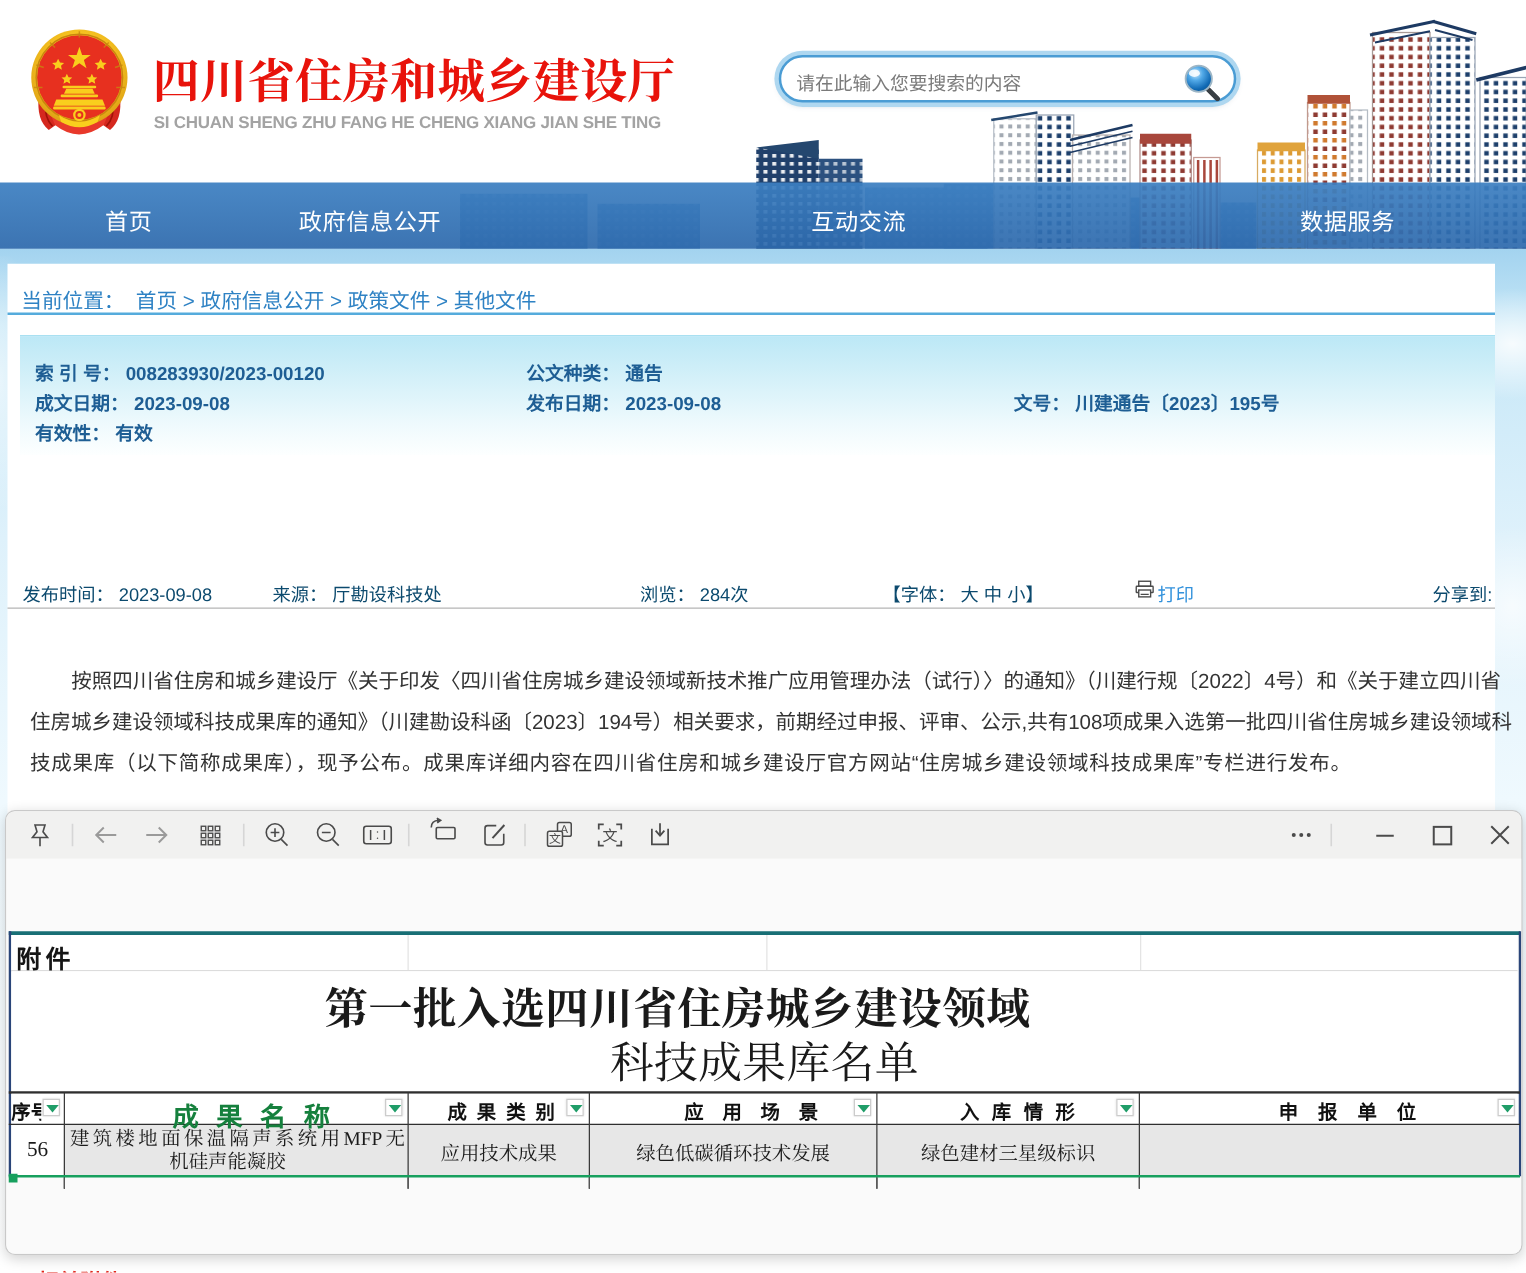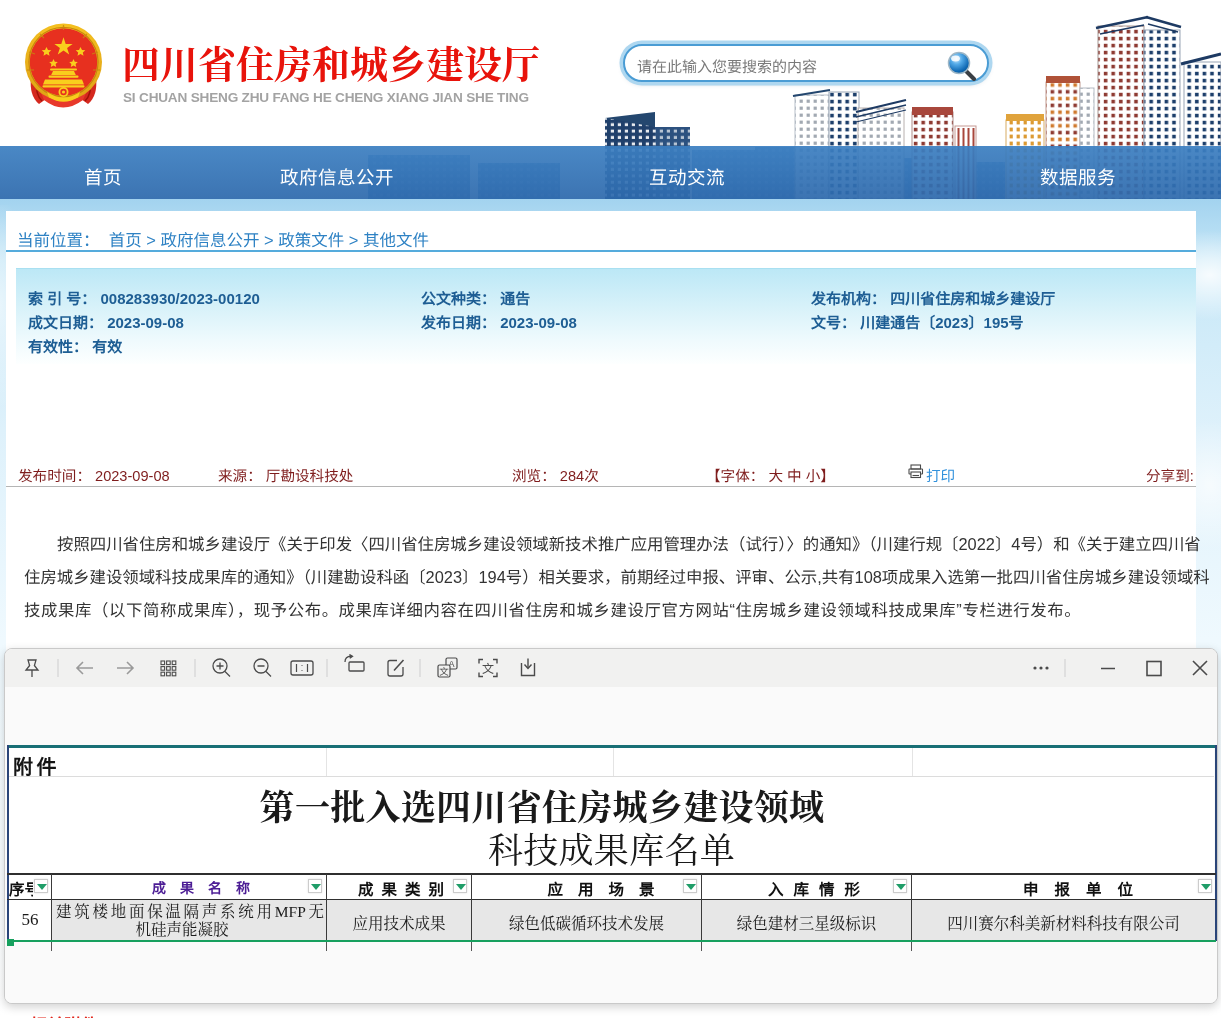--- a/index.html
+++ b/index.html
@@ -24,21 +24,21 @@
   #nav { left:0; top:146px; width:1221px; height:53px; background:linear-gradient(180deg,rgba(60,127,193,0.93),rgba(45,105,172,0.93)); z-index:3; }
   #nav .it { position:absolute; top:17px; width:196px; text-align:center; color:#ffffff; font-size:18.5px; letter-spacing:0.5px; }
   
   #main { left:6px; top:211px; width:1190px; height:807px; background:#ffffff; z-index:2; }
   #crumb { left:11px; top:16px; font-size:16.5px; color:#2e82c4; }
   #crumbline { left:0px; top:39px; width:1190px; height:2px; background:#55abdc; }
   #infobox { left:10px; top:57px; width:1180px; height:96px; border-top:1px solid #a9e0f1; background:linear-gradient(180deg,#bce8f6 0%,#d6f1f9 38%,#effafd 75%,#fdffff 100%);font-weight:bold; }
   .inf { position:absolute; font-size:15px; color:#1e5e94; white-space:nowrap; }
   #arttitle { left:8px; top:196px; width:1190px; text-align:center; font-size:24.2px; font-weight:bold; color:#1570c8; letter-spacing:0.2px; }
   #metarow { left:0px; top:248px; width:1190px; height:28px; border-bottom:1px solid #b5b5b5; }
-  .meta { position:absolute; top:4.5px; font-size:14.6px; color:#7f1d1d; white-space:nowrap; }
+  .meta { position:absolute; top:4.5px; font-size:14.6px; color:#0c4a6e; white-space:nowrap; }
   .jline { position:absolute; left:18px; width:1160px; font-size:16.4px; color:#333333; text-align:justify; text-align-last:justify; white-space:nowrap; font-family:"Liberation Sans",sans-serif; }
   
   #viewer { left:4px; top:648px; width:1214px; height:356px; background:#fafafa; border:1px solid #c9c9c9; border-radius:8px; box-shadow:0 3px 10px rgba(0,0,0,0.18); z-index:5; overflow:hidden; }
   #vtoolbar { position:absolute; left:0; top:0; width:100%; height:38px; background:#f1f1f0; }
   
   #sheet { position:absolute; left:0; top:38px; width:1214px; height:318px; background:#fafafa; }
   .cellt { position:absolute; font-family:"Liberation Serif","Noto Serif CJK SC",serif; color:#1a1a1a; text-align:center; }
   .flt { position:absolute; width:14px; height:14px; background:#ffffff; border:1px solid #cccccc; box-shadow:0 0 2px rgba(0,0,0,0.12); }
   .flt::after { content:""; position:absolute; left:2px; top:4px; border-left:5px solid transparent; border-right:5px solid transparent; border-top:6px solid #1f9d68; }
   #redlink { left:30px; top:1011px; font-size:17px; font-weight:bold; color:#e1251b; z-index:6; font-family:"Liberation Sans",sans-serif; }
@@ -200,31 +200,30 @@
           <stop offset="100%" stop-color="#0a5796"></stop>
         </radialGradient>
       </defs>
       <line x1="25" y1="24" x2="33" y2="32" stroke="#3a3f44" stroke-width="4" stroke-linecap="round"></line>
       <circle cx="18" cy="16" r="10.5" fill="url(#lens)" stroke="#9db6c6" stroke-width="1.5"></circle>
       <ellipse cx="14.5" cy="11.5" rx="4.4" ry="3" fill="#ffffff" opacity="0.85"></ellipse>
     </svg>
   </div>
   <div id="nav" class="abs">
     <span class="it" style="left:5px;">首页</span>
-    <span class="it" style="left:198px;text-align:right;">政府信息公开</span>
+    <span class="it" style="left:198px;">政府信息公开</span>
     <span class="it" style="left:589px;">互动交流</span>
     <span class="it" style="left:980px;">数据服务</span>
   </div>
   <div id="main" class="abs">
     <div id="crumb" class="abs">当前位置：&nbsp; 首页 &gt; 政府信息公开 &gt; 政策文件 &gt; 其他文件</div>
     <div id="crumbline" class="abs"></div>
     <div id="infobox" class="abs">
       <span class="inf" style="left:12px;top:18px;">索 引 号：&nbsp;008283930/2023-00120</span>
       <span class="inf" style="left:405px;top:18px;">公文种类：&nbsp;通告</span>
-      <span class="inf" style="left:795px;top:18px;">发布机构：&nbsp;四川省住房和城乡建设厅</span>
       <span class="inf" style="left:12px;top:42px;">成文日期：&nbsp;2023-09-08</span>
       <span class="inf" style="left:405px;top:42px;">发布日期：&nbsp;2023-09-08</span>
       <span class="inf" style="left:795px;top:42px;">文号：&nbsp;川建通告〔2023〕195号</span>
       <span class="inf" style="left:12px;top:66px;">有效性：&nbsp;有效</span>
     </div>
     <div id="metarow" class="abs">
       <span class="meta" style="left:12px;">发布时间：&nbsp;2023-09-08</span>
       <span class="meta" style="left:212px;">来源：&nbsp;厅勘设科技处</span>
       <span class="meta" style="left:506px;">浏览：&nbsp;284次</span>
       <span class="meta" style="left:700px;">【字体：&nbsp;大 中 小】</span>
@@ -360,40 +359,39 @@
       <div class="abs" style="left:4px;top:213px;width:42px;height:40px;background:#ffffff;"></div>
       <div class="abs" style="left:46px;top:213px;width:1164px;height:40px;background:#e7e7e7;"></div>
 
       <div class="abs" style="left:46px;top:187px;width:1.2px;height:77px;background:#3a3a3a;"></div>
       <div class="abs" style="left:321px;top:187px;width:1.2px;height:77px;background:#3a3a3a;"></div>
       <div class="abs" style="left:466px;top:187px;width:1.2px;height:77px;background:#3a3a3a;"></div>
       <div class="abs" style="left:696px;top:187px;width:1.2px;height:77px;background:#3a3a3a;"></div>
       <div class="abs" style="left:906px;top:187px;width:1.2px;height:77px;background:#3a3a3a;"></div>
 
       <div class="abs" style="left:4px;top:190px;width:24px;overflow:hidden;font-size:15.5px;font-weight:bold;color:#111;white-space:nowrap;">序号</div>
-      <div class="abs cellt" style="left:47px;top:190px;width:274px;font-size:14px;font-weight:bold;letter-spacing:14px;padding-left:38px;font-family:'Liberation Sans',sans-serif;color:#4c1d95;">成果名称</div>
+      <div class="abs cellt" style="left:47px;top:190px;width:274px;font-size:21px;font-weight:bold;letter-spacing:14px;padding-left:38px;font-family:'Liberation Sans',sans-serif;color:#15803d;">成果名称</div>
       <div class="abs cellt" style="left:322px;top:190px;width:132px;font-size:15.5px;font-weight:bold;letter-spacing:8px;padding-left:24px;font-family:'Liberation Sans',sans-serif;color:#111;">成果类别</div>
       <div class="abs cellt" style="left:467px;top:190px;width:229px;font-size:15.5px;font-weight:bold;letter-spacing:15px;padding-left:44px;font-family:'Liberation Sans',sans-serif;color:#111;">应用场景</div>
       <div class="abs cellt" style="left:697px;top:190px;width:209px;font-size:15.5px;font-weight:bold;letter-spacing:10px;padding-left:25px;font-family:'Liberation Sans',sans-serif;color:#111;">入库情形</div>
       <div class="abs cellt" style="left:907px;top:190px;width:303px;font-size:15.5px;font-weight:bold;letter-spacing:16px;padding-left:45px;font-family:'Liberation Sans',sans-serif;color:#111;">申报单位</div>
 
       <div class="flt" style="left:29px;top:192px;"></div>
       <div class="flt" style="left:303px;top:192px;"></div>
       <div class="flt" style="left:448px;top:192px;"></div>
       <div class="flt" style="left:678px;top:192px;"></div>
       <div class="flt" style="left:888px;top:192px;"></div>
       <div class="flt" style="left:1193px;top:192px;"></div>
 
       <div class="abs cellt" style="left:4px;top:223px;width:42px;font-size:17px;">56</div>
       <div class="abs cellt" style="left:51px;top:215.5px;width:268px;font-size:15.5px;line-height:18px;text-align:justify;text-align-last:justify;white-space:nowrap;">建筑楼地面保温隔声系统用MFP无</div>
       <div class="abs cellt" style="left:40px;top:233.5px;width:274px;font-size:15.5px;line-height:18px;">机硅声能凝胶</div>
       <div class="abs cellt" style="left:322px;top:224px;width:144px;font-size:15.5px;">应用技术成果</div>
       <div class="abs cellt" style="left:467px;top:224px;width:229px;font-size:15.5px;">绿色低碳循环技术发展</div>
       <div class="abs cellt" style="left:697px;top:224px;width:209px;font-size:15.5px;">绿色建材三星级标识</div>
-      <div class="abs cellt" style="left:907px;top:224px;width:303px;font-size:15.5px;">四川赛尔科美新材料科技有限公司</div>
 
       <div class="abs" style="left:2px;top:253px;width:1209px;height:2.4px;background:#17a05e;"></div>
       <div class="abs" style="left:2px;top:251.5px;width:7px;height:7px;background:#17a05e;"></div>
       <div class="abs" style="left:46px;top:255px;width:1px;height:9px;background:#555;"></div>
       <div class="abs" style="left:321px;top:255px;width:1px;height:9px;background:#555;"></div>
       <div class="abs" style="left:466px;top:255px;width:1px;height:9px;background:#555;"></div>
       <div class="abs" style="left:696px;top:255px;width:1px;height:9px;background:#555;"></div>
       <div class="abs" style="left:906px;top:255px;width:1px;height:9px;background:#555;"></div>
     </div>
   </div>

